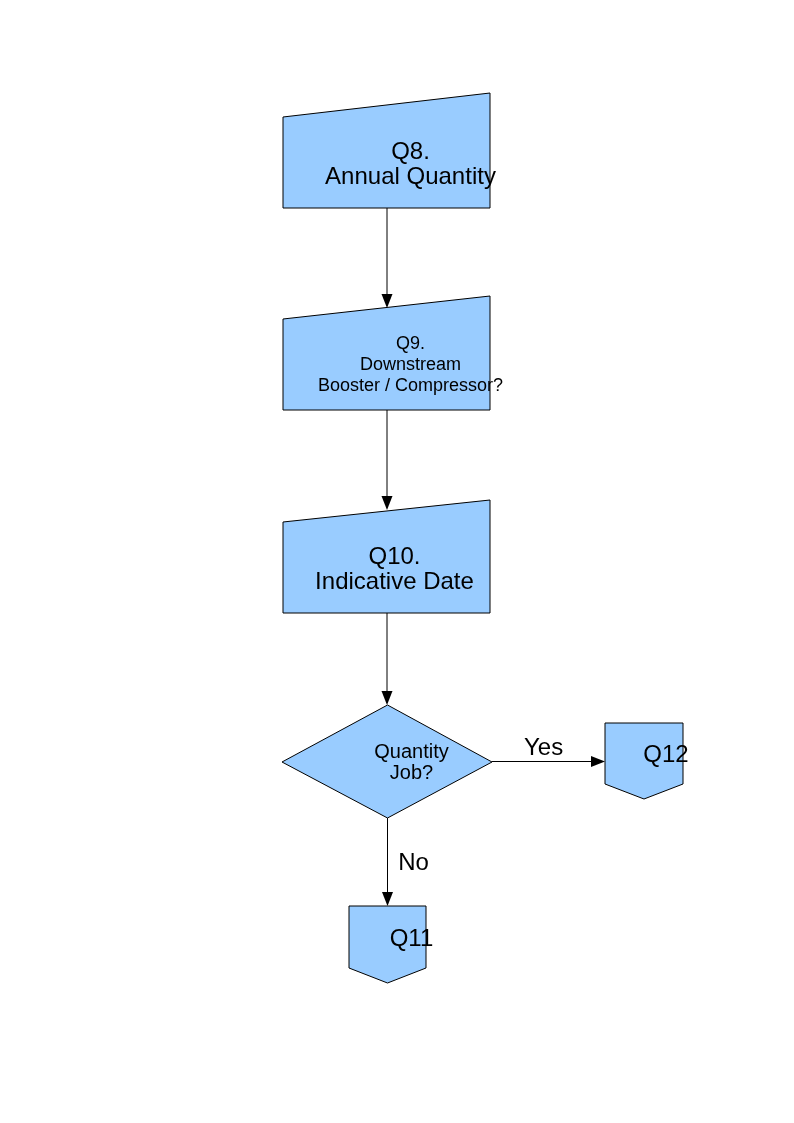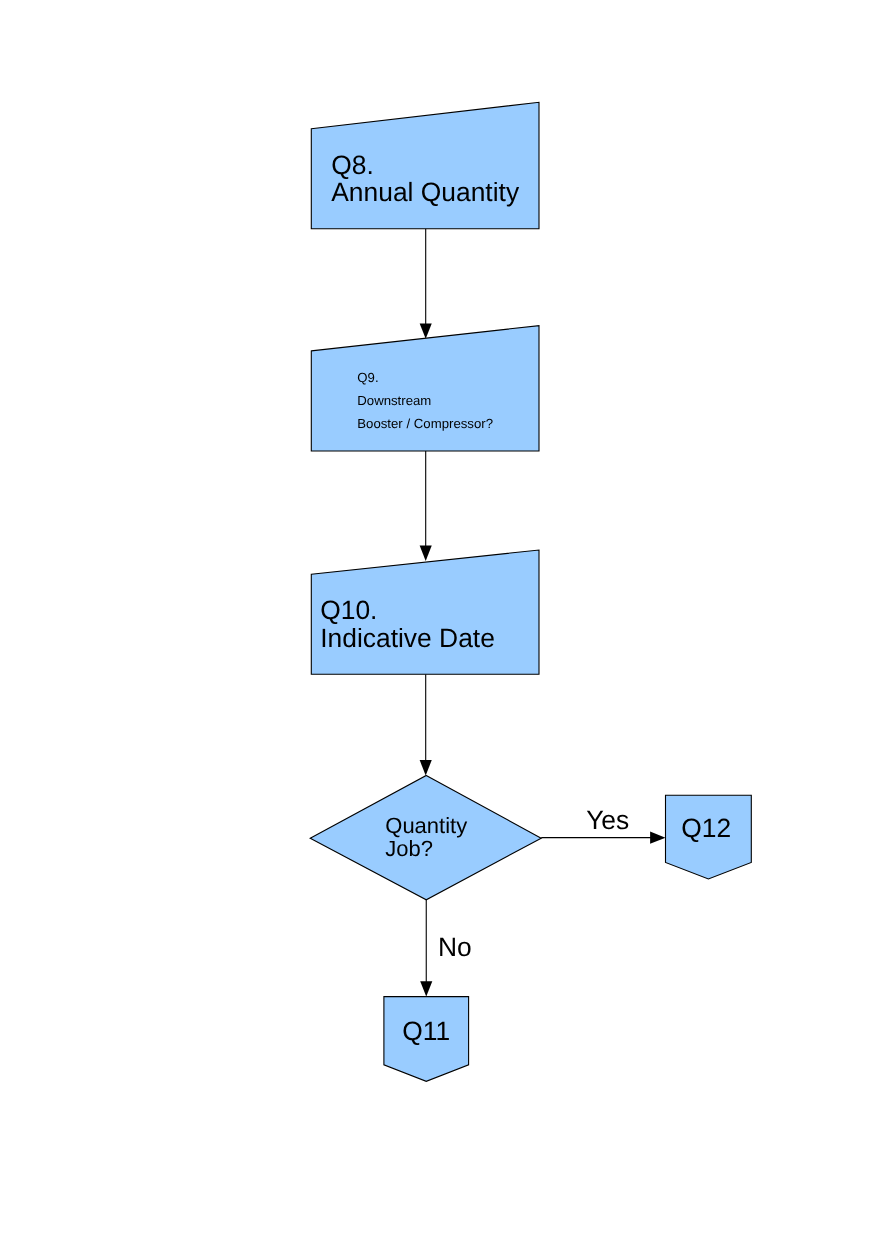--- a/index.html
+++ b/index.html
@@ -35,34 +35,36 @@
   }
   .arrowhead {
     fill: var(--connector, #000000);
     stroke: none;
   }
   .node-label {
     position: absolute;
     display: flex;
     align-items: center;
     justify-content: center;
+    text-align: center;
     white-space: pre-line;
     pointer-events: none;
+    padding-left: 24px;
   }
   .lbl-lg { font-size: 24px; line-height: 25px; }
   .lbl-md { font-size: 20px; line-height: 21px; }
-  .lbl-sm { font-size: 12px; line-height: 21px; }
+  .lbl-sm { font-size: 18px; line-height: 21px; }
   .edge-label {
     position: absolute;
     font-size: 24px;
     line-height: 25px;
     white-space: pre;
     pointer-events: none;
   }
-  .edge-label.centered { text-align: right; }
+  .edge-label.centered { text-align: left; }
 </style>
 </head>
 <body>
 
 <div class="page">
 
   <svg class="diagram-layer" viewBox="0 0 794 1123" aria-hidden="true">
 
     <line class="connector" x1="387" y1="208" x2="387" y2="295"></line>
     <polygon class="arrowhead" points="381.5,294 392.5,294 387,308"></polygon>

